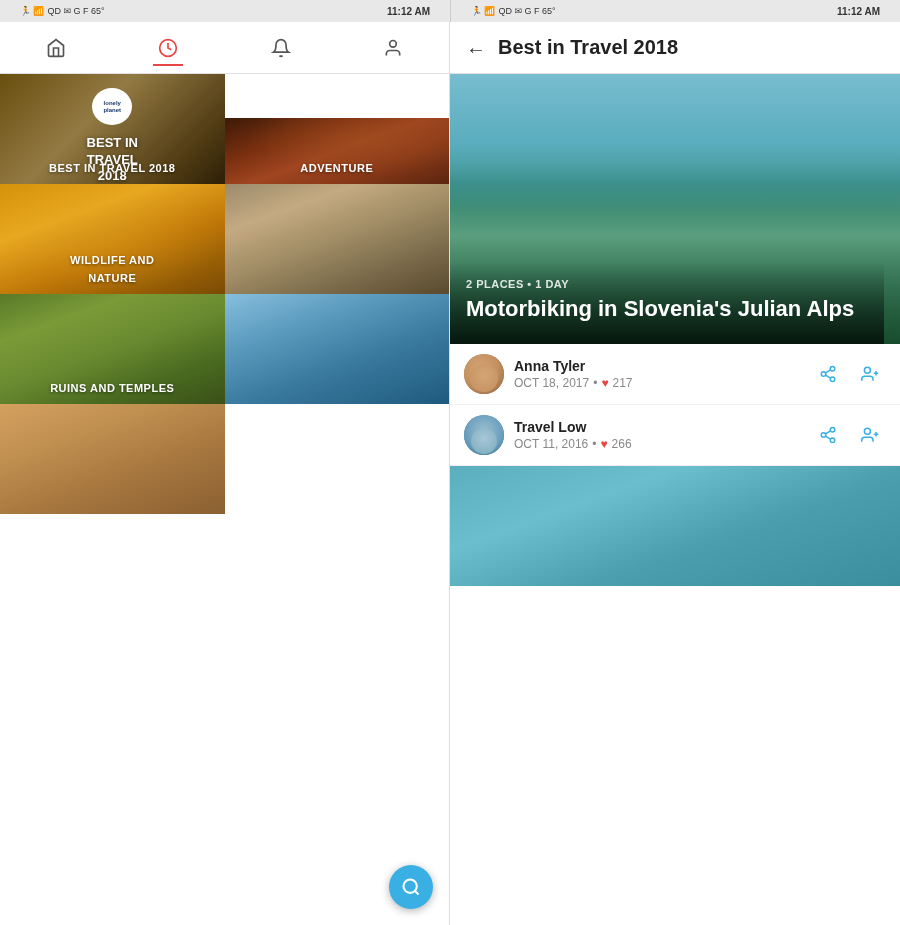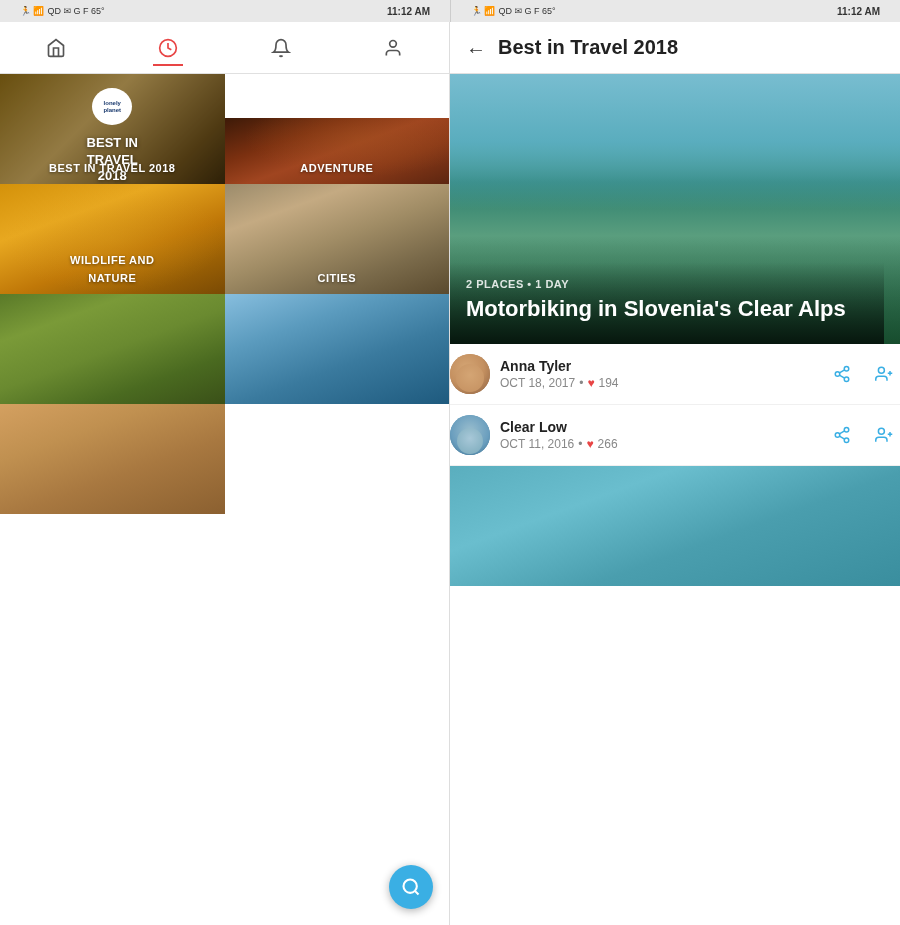--- a/index.html
+++ b/index.html
@@ -65,21 +65,21 @@
     .article-img-1 { width: 100%; height: 270px; background: linear-gradient(160deg, #4A9B6E 0%, #2D7A5A 20%, #1A5E42 40%, #0D4A30 60%, #2D8C50 80%, #1A6E40 100%); position: relative; }
     .article-img-2 { width: 100%; height: 260px; background: linear-gradient(160deg, #6B7B8D 0%, #8B9BAD 20%, #7B8B9D 40%, #5B6B7D 60%, #4B5B6D 80%, #3B4B5D 100%); position: relative; }
     .article-img-3 { width: 100%; height: 120px; background: linear-gradient(160deg, #4A8B9E 0%, #5A9BAE 30%, #6AABBE 60%, #3A7B8E 100%); position: relative; }
 
     .article-text-overlay { position: absolute; bottom: 0; left: 0; right: 16px; padding: 16px; background: linear-gradient(to top, rgba(0,0,0,0.7) 0%, transparent 100%); }
     .article-meta { font-size: 11px; color: rgba(255,255,255,0.85); font-weight: 600; letter-spacing: 0.5px; margin-bottom: 6px; text-transform: uppercase; }
     .article-title { font-size: 22px; font-weight: 800; color: #fff; line-height: 1.2; margin-bottom: 6px; }
     .article-subtitle { font-size: 13px; color: rgba(255,255,255,0.85); font-style: italic; }
 
     
-    .author-row { display: flex; align-items: center; padding: 10px 0; border-bottom: 1px solid #f0f0f0; gap: 10px; flex-shrink: 0; }
+    .author-row { display: flex; align-items: center; padding: 10px 14px; border-bottom: 1px solid #f0f0f0; gap: 10px; flex-shrink: 0; }
     .avatar { width: 40px; height: 40px; border-radius: 50%; flex-shrink: 0; overflow: hidden; }
     .avatar-1 { background: radial-gradient(circle at 40% 35%, #D4A574 0%, #C49060 40%, #8B6040 100%); }
     .avatar-2 { background: radial-gradient(circle at 40% 35%, #87CEEB 0%, #5B9BBB 40%, #3A6A8A 100%); }
     .author-info { flex: 1; }
     .author-name { font-size: 14px; font-weight: 700; color: #222; }
     .author-meta { font-size: 12px; color: #888; display: flex; align-items: center; gap: 4px; margin-top: 2px; }
     .heart-icon { color: #e84545; }
     .author-actions { display: flex; gap: 10px; }
     .action-icon { width: 32px; height: 32px; display: flex; align-items: center; justify-content: center; color: #3AAFE4; cursor: pointer; }
 
@@ -166,29 +166,29 @@
         <div style="position:absolute; inset:0; background: radial-gradient(ellipse at 50% 50%, rgba(220,160,30,0.3) 0%, transparent 70%);"></div>
         <div class="grid-item-overlay">
           <span class="grid-item-label" style="white-space:pre-line;">WILDLIFE AND
 NATURE</span>
         </div>
       </div>
 
       <div class="grid-item grid-item-4">
         <div class="grid-overlay-bottom"></div>
         <div style="position:absolute; inset:0; background: linear-gradient(160deg, #9B8B6B 0%, #C4AA82 25%, #A08C65 50%, #7A6A4A 75%, #5A4A2E 100%);"></div>
+      </div>
+
+
+      <div class="grid-item grid-item-6">
+        <div class="grid-overlay-bottom"></div>
+        <div style="position:absolute; inset:0; background: linear-gradient(160deg, #5A7A28 0%, #7A9A38 25%, #6A8A30 50%, #4A6A20 75%, #3A5018 100%);"></div>
         <div class="grid-item-overlay">
-          <span class="grid-item-label">CITIES</span>
-        </div>
-      </div>
-
-
-      <div class="grid-item grid-item-6">
-        <div class="grid-overlay-bottom"></div>
-        <div style="position:absolute; inset:0; background: linear-gradient(160deg, #5A7A28 0%, #7A9A38 25%, #6A8A30 50%, #4A6A20 75%, #3A5018 100%);"></div>
+          <span class="grid-item-label">RUINS AND TEMPLES</span>
+        </div>
       </div>
 
       <div class="grid-item grid-item-7">
         <div class="grid-overlay-bottom"></div>
         <div style="position:absolute; inset:0; background: linear-gradient(160deg, #87BEDE 0%, #5B9BBE 30%, #3A7A9E 60%, #1E5A7E 100%);"></div>
       </div>
 
       <div class="grid-item grid-item-8">
         <div class="grid-overlay-bottom"></div>
         <div style="position:absolute; inset:0; background: linear-gradient(160deg, #D4A060 0%, #C09050 30%, #A87840 60%, #8B6030 100%);"></div>
@@ -212,39 +212,39 @@
     </div>
 
     <div class="article-card">
       <div class="article-img-1">
 
         <div style="position:absolute; inset:0; background: linear-gradient(180deg, #6ABEAE 0%, #4A9E8E 20%, #2A7E6E 40%, #5A9E7E 60%, #3A7E5E 80%, #1A5E3E 100%);"></div>
         <div style="position:absolute; top:0; right:0; left:0; height:50%; background: linear-gradient(180deg, #78BDD0 0%, #5AADBE 50%, transparent 100%);"></div>
         <div style="position:absolute; bottom:0; left:0; right:0; height:40%; background: linear-gradient(180deg, transparent, rgba(20,60,30,0.5));"></div>
         <div class="article-text-overlay">
           <div class="article-meta">2 PLACES • 1 DAY</div>
-          <div class="article-title">Motorbiking in Slovenia's Clear Alps</div>
+          <div class="article-title">Motorbiking in Slovenia's Julian Alps</div>
         </div>
       </div>
     </div>
 
     <div class="author-row">
       <div class="avatar avatar-1">
 
         <div style="width:100%; height:100%; background: radial-gradient(circle at 40% 35%, #D4A574 0%, #C49060 50%, #8B6040 100%); display:flex; align-items:flex-end; justify-content:center; overflow:hidden;">
           <div style="width:28px; height:28px; background: radial-gradient(circle at 50% 40%, #D4A574 0%, #C49060 100%); border-radius:50%; margin-bottom:2px;"></div>
         </div>
       </div>
       <div class="author-info">
         <div class="author-name">Anna Tyler</div>
         <div class="author-meta">
           <span>OCT 18, 2017</span>
           <span>•</span>
           <span class="heart-icon">♥</span>
-          <span>194</span>
+          <span>217</span>
         </div>
       </div>
       <div class="author-actions">
         <div class="action-icon">
           <svg width="18" height="18" viewBox="0 0 24 24" fill="none" stroke="#3AAFE4" stroke-width="2">
             <circle cx="18" cy="5" r="3"></circle>
               <circle cx="6" cy="12" r="3"></circle>
               <circle cx="18" cy="19" r="3"></circle>
             <line x1="8.59" y1="13.51" x2="15.42" y2="17.49"></line>
               <line x1="15.41" y1="6.51" x2="8.59" y2="10.49"></line>
@@ -262,21 +262,21 @@
     </div>
 
 
     <div class="author-row">
       <div class="avatar avatar-2">
         <div style="width:100%; height:100%; background: radial-gradient(circle at 50% 40%, #9ABECE 0%, #6A9EBE 60%, #3A6E8E 100%); display:flex; align-items:flex-end; justify-content:center; overflow:hidden;">
           <div style="width:26px; height:26px; background: radial-gradient(circle at 50% 40%, #A8C8D8 0%, #7AAABB 100%); border-radius:50%; margin-bottom:1px;"></div>
         </div>
       </div>
       <div class="author-info">
-        <div class="author-name">Clear Low</div>
+        <div class="author-name">Travel Low</div>
         <div class="author-meta">
           <span>OCT 11, 2016</span>
           <span>•</span>
           <span class="heart-icon">♥</span>
           <span>266</span>
         </div>
       </div>
       <div class="author-actions">
         <div class="action-icon">
           <svg width="18" height="18" viewBox="0 0 24 24" fill="none" stroke="#3AAFE4" stroke-width="2">

